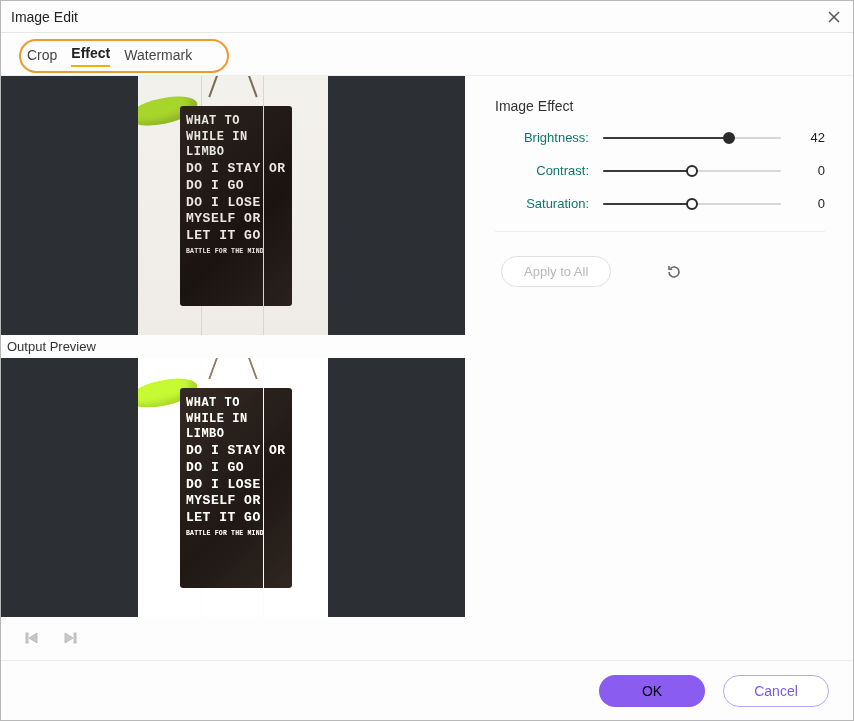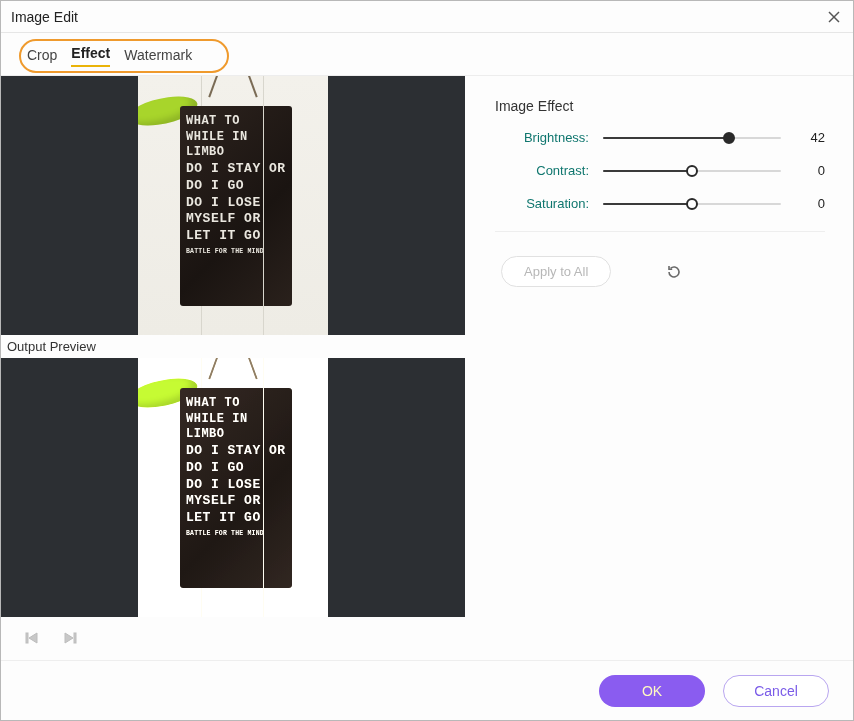--- a/index.html
+++ b/index.html
@@ -242,21 +242,21 @@
   .btn {
     min-width: 106px;
     height: 32px;
     border-radius: 16px;
     font-size: 14px;
     cursor: pointer;
     display:flex;align-items:center;justify-content:center;
   }
   .btn-primary {
     background: #8a5cf0;
-    color: #fef9c3;
+    color: #000000;
     border: none;
   }
   .btn-secondary {
     background: #fff;
     color: #7a5be8;
     border: 1px solid #b9a6f0;
   }
 </style>
 </head>
 <body>

